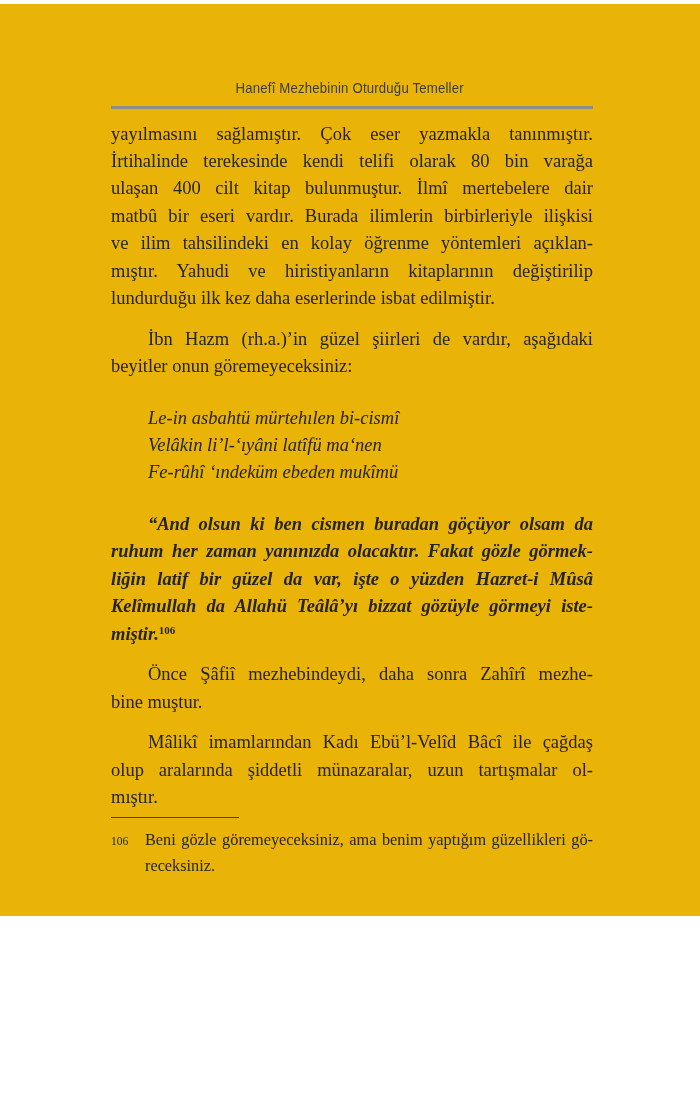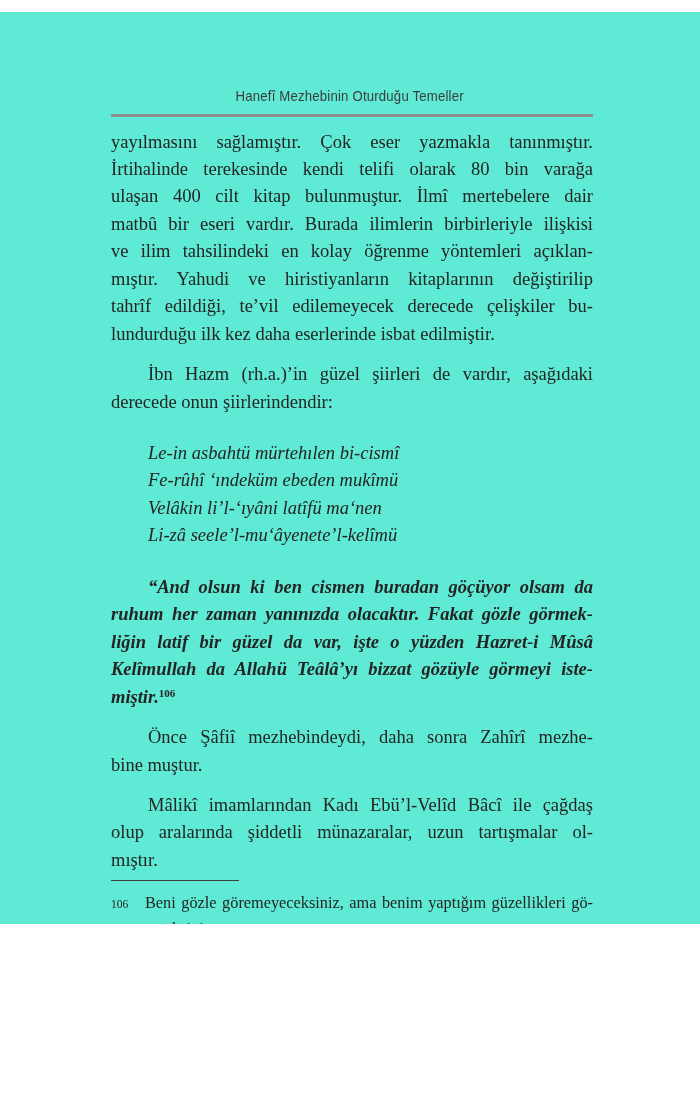--- a/index.html
+++ b/index.html
@@ -1,22 +1,22 @@
 <!DOCTYPE html>
 <html><head>
 <meta charset="utf-8">
 <style>
   * { margin: 0; padding: 0; box-sizing: border-box; }
   html, body { background: #ffffff; }
   .page {
     position: relative;
     width: 700px;
     height: 912px;
-    margin: 12px auto;
-    background: #5eead4;
+    margin: 4px auto;
+    background: #eab308;
     font-family: "Liberation Serif", serif;
     color: #242424;
     overflow: hidden;
   }
   .running-head { padding-top: 75px; text-align: center; line-height: 18px; }
   .running-head .title {
     display: inline-block;
     font-family: "Liberation Sans", sans-serif;
     font-size: 15px;
     color: #3d3d3d;
@@ -64,34 +64,32 @@
   <div class="head-rule"></div>
 
   <div class="content">
     <div class="para-first">
         <div class="line just">yayılmasını sağlamıştır. Çok eser yazmakla tanınmıştır.</div>
         <div class="line just">İrtihalinde terekesinde kendi telifi olarak 80 bin varağa</div>
         <div class="line just">ulaşan 400 cilt kitap bulunmuştur. İlmî mertebelere dair</div>
         <div class="line just">matbû bir eseri vardır. Burada ilimlerin birbirleriyle ilişkisi</div>
         <div class="line just">ve ilim tahsilindeki en kolay öğrenme yöntemleri açıklan-</div>
         <div class="line just">mıştır. Yahudi ve hiristiyanların kitaplarının değiştirilip</div>
-        <div class="line just">tahrîf edildiği, te’vil edilemeyecek derecede çelişkiler bu-</div>
         <div class="line">lundurduğu ilk kez daha eserlerinde isbat edilmiştir.</div>
       </div>
 
     <div class="para">
         <div class="line just indent">İbn Hazm (rh.a.)’in güzel şiirleri de vardır, aşağıdaki</div>
-        <div class="line">derecede onun şiirlerindendir:</div>
+        <div class="line">beyitler onun göremeyeceksiniz:</div>
       </div>
 
     <div class="poem">
         <div class="line">Le-in asbahtü mürtehılen bi-cismî</div>
+        <div class="line">Velâkin li’l-‘ıyâni latîfü ma‘nen</div>
         <div class="line">Fe-rûhî ‘ındeküm ebeden mukîmü</div>
-        <div class="line">Velâkin li’l-‘ıyâni latîfü ma‘nen</div>
-        <div class="line">Li-zâ seele’l-mu‘âyenete’l-kelîmü</div>
       </div>
 
     <div class="quote">
         <div class="line just indent">“And olsun ki ben cismen buradan göçüyor olsam da</div>
         <div class="line just">ruhum her zaman yanınızda olacaktır. Fakat gözle görmek-</div>
         <div class="line just">liğin latif bir güzel da var, işte o yüzden Hazret-i Mûsâ</div>
         <div class="line just">Kelîmullah da Allahü Teâlâ’yı bizzat gözüyle görmeyi iste-</div>
         <div class="line">miştir.<sup>106</sup></div>
       </div>
 

